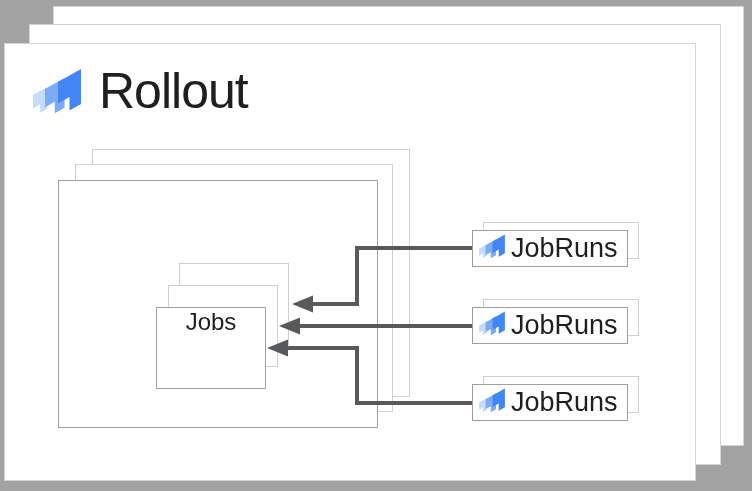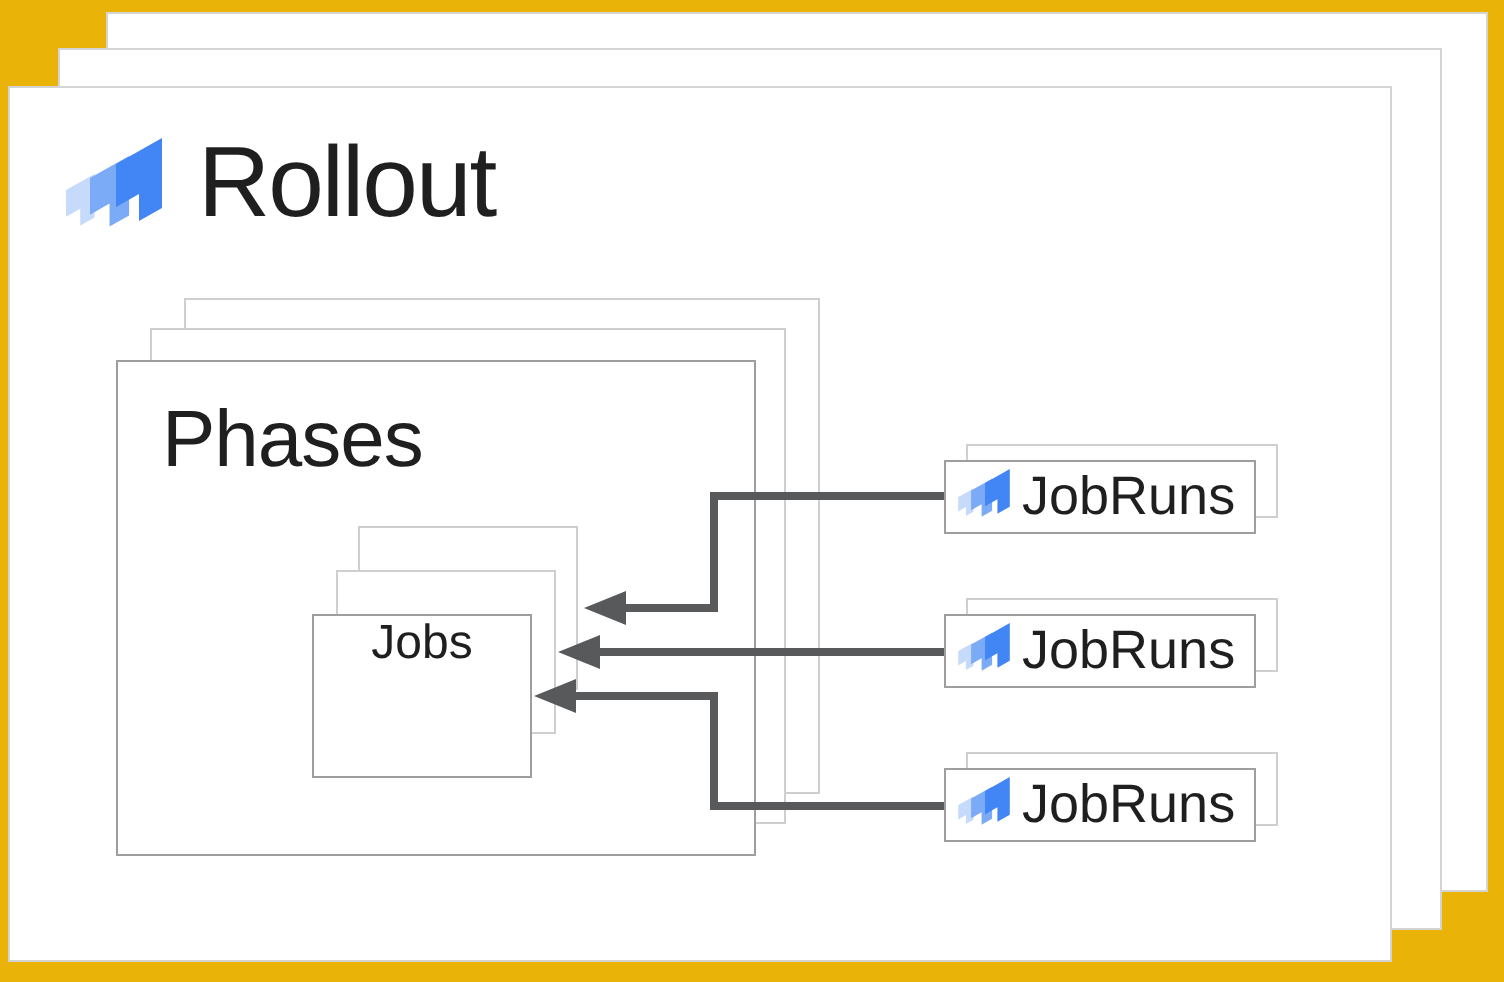--- a/index.html
+++ b/index.html
@@ -1,17 +1,17 @@
 <!DOCTYPE html>
 <html><head>
 <meta charset="utf-8">
 <style>
   html,body{margin:0;padding:0;background:#ffffff;}
   #canvas{
-    position:relative;width:752px;height:491px;background:#eab308;overflow:hidden;
+    position:relative;width:752px;height:491px;background:#a3a3a3;overflow:hidden;
     font-family:"Liberation Sans", sans-serif;color:#212121;
   }
   .layer{position:absolute;background:#ffffff;box-sizing:border-box;}
   .border-light{border:1.5px solid #d4d4d4;}
   .border-back{border:1.4px solid #cfcfcf;}
   .border-front{border:1.5px solid #9e9e9e;}
 
   
   .rollout-back {left:53px;top:6px;width:691px;height:440px;}
   .rollout-mid  {left:29px;top:24px;width:692px;height:441px;}
@@ -71,21 +71,20 @@
     </g>
     <g transform="translate(25,1) scale(1)">
       <path d="M0,13 L23,0 L23,35 L11.5,41.5 L11.5,28 L0,34.5 Z" fill="#4285F4"></path>
     </g>
   </svg>
   <div class="rollout-title">Rollout</div>
 
   <div class="layer border-back  phases-back"></div>
   <div class="layer border-back  phases-mid"></div>
   <div class="layer border-front phases-front"></div>
-  <div class="phases-title">Phases</div>
 
   <div class="layer border-back  jobs-back"></div>
   <div class="layer border-back  jobs-mid"></div>
   <div class="layer border-front jobs-front">
     <span class="jobs-label">Jobs</span>
   </div>
 
   <svg class="arrows" viewBox="0 0 752 491" aria-hidden="true">
     <path fill="none" stroke-width="4" d="M472,248 H357 V304 H313" stroke="#58595B"></path>
     <polygon points="292,304 313,295.5 313,312.5" fill="#58595B"></polygon>

